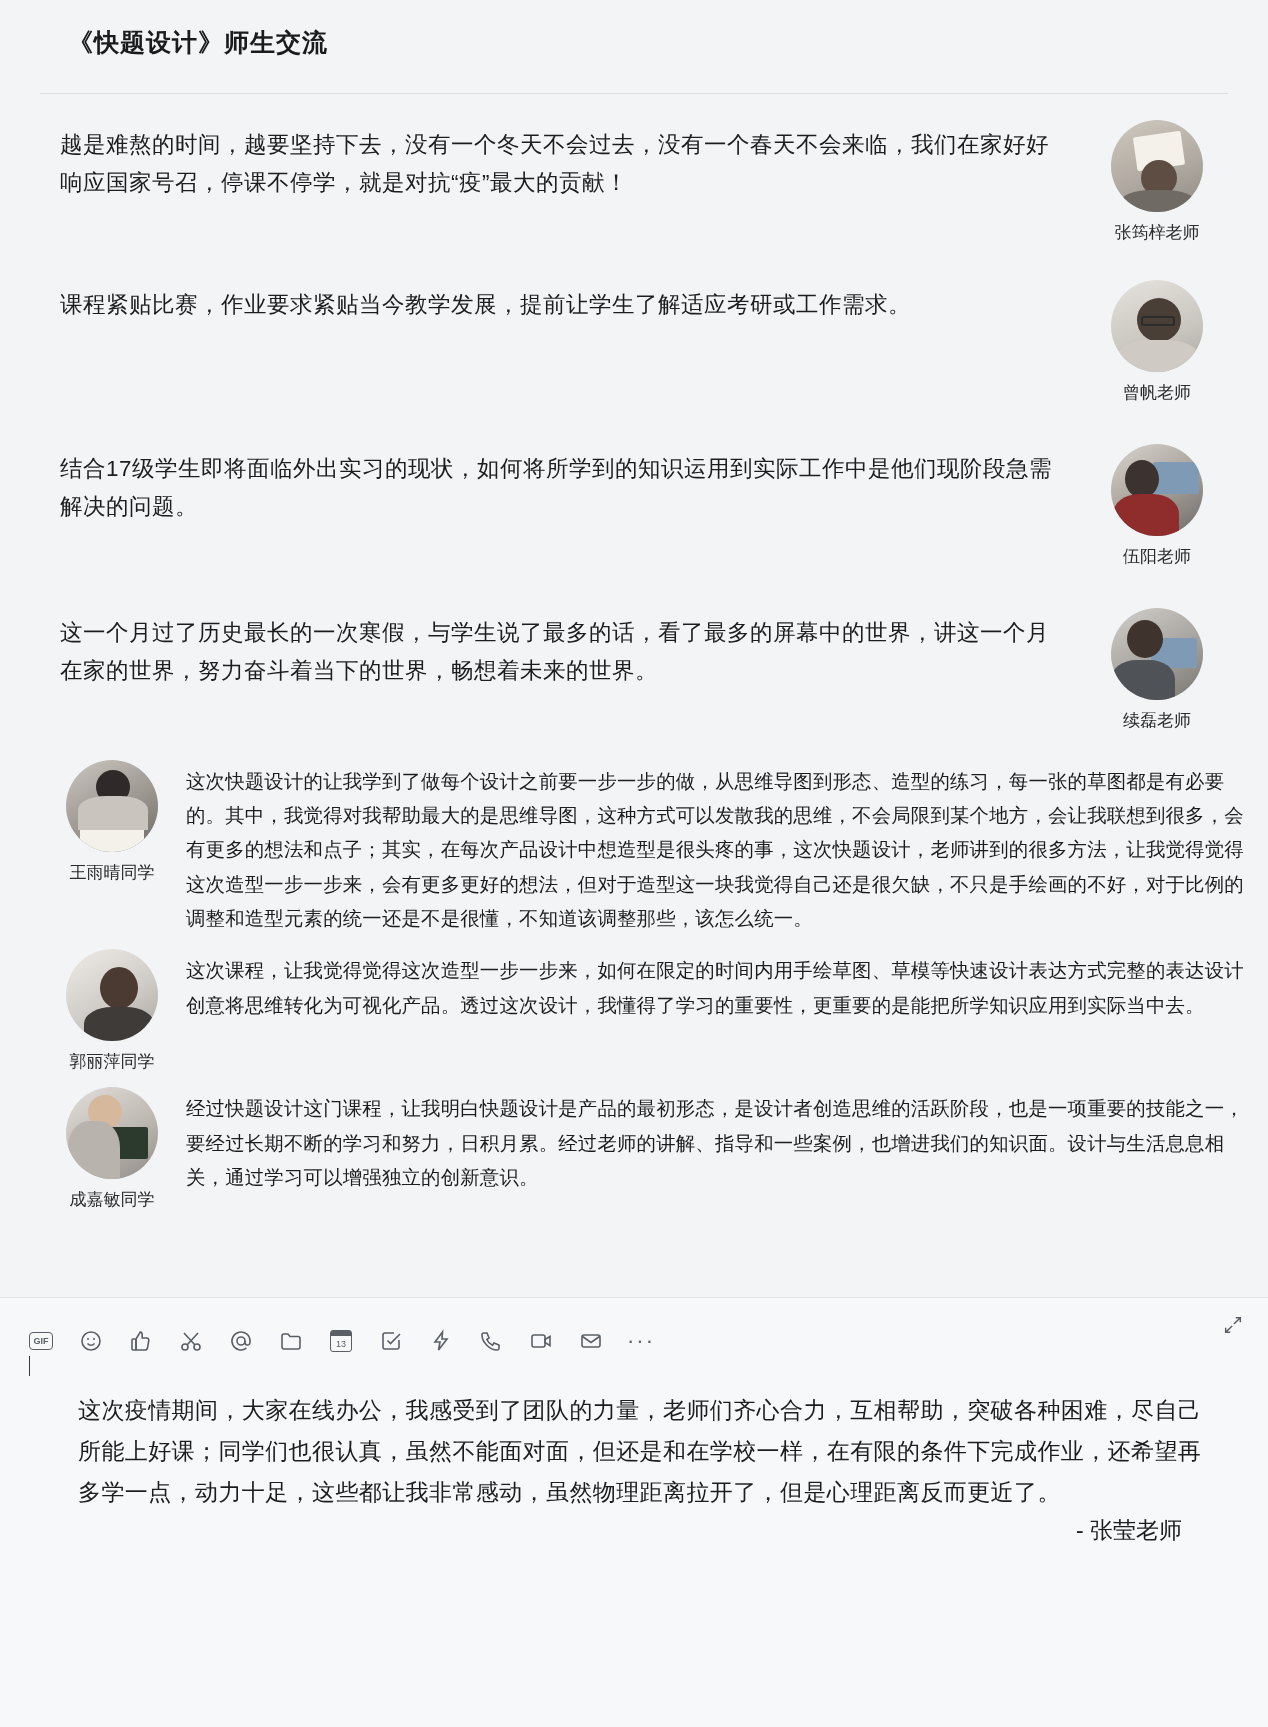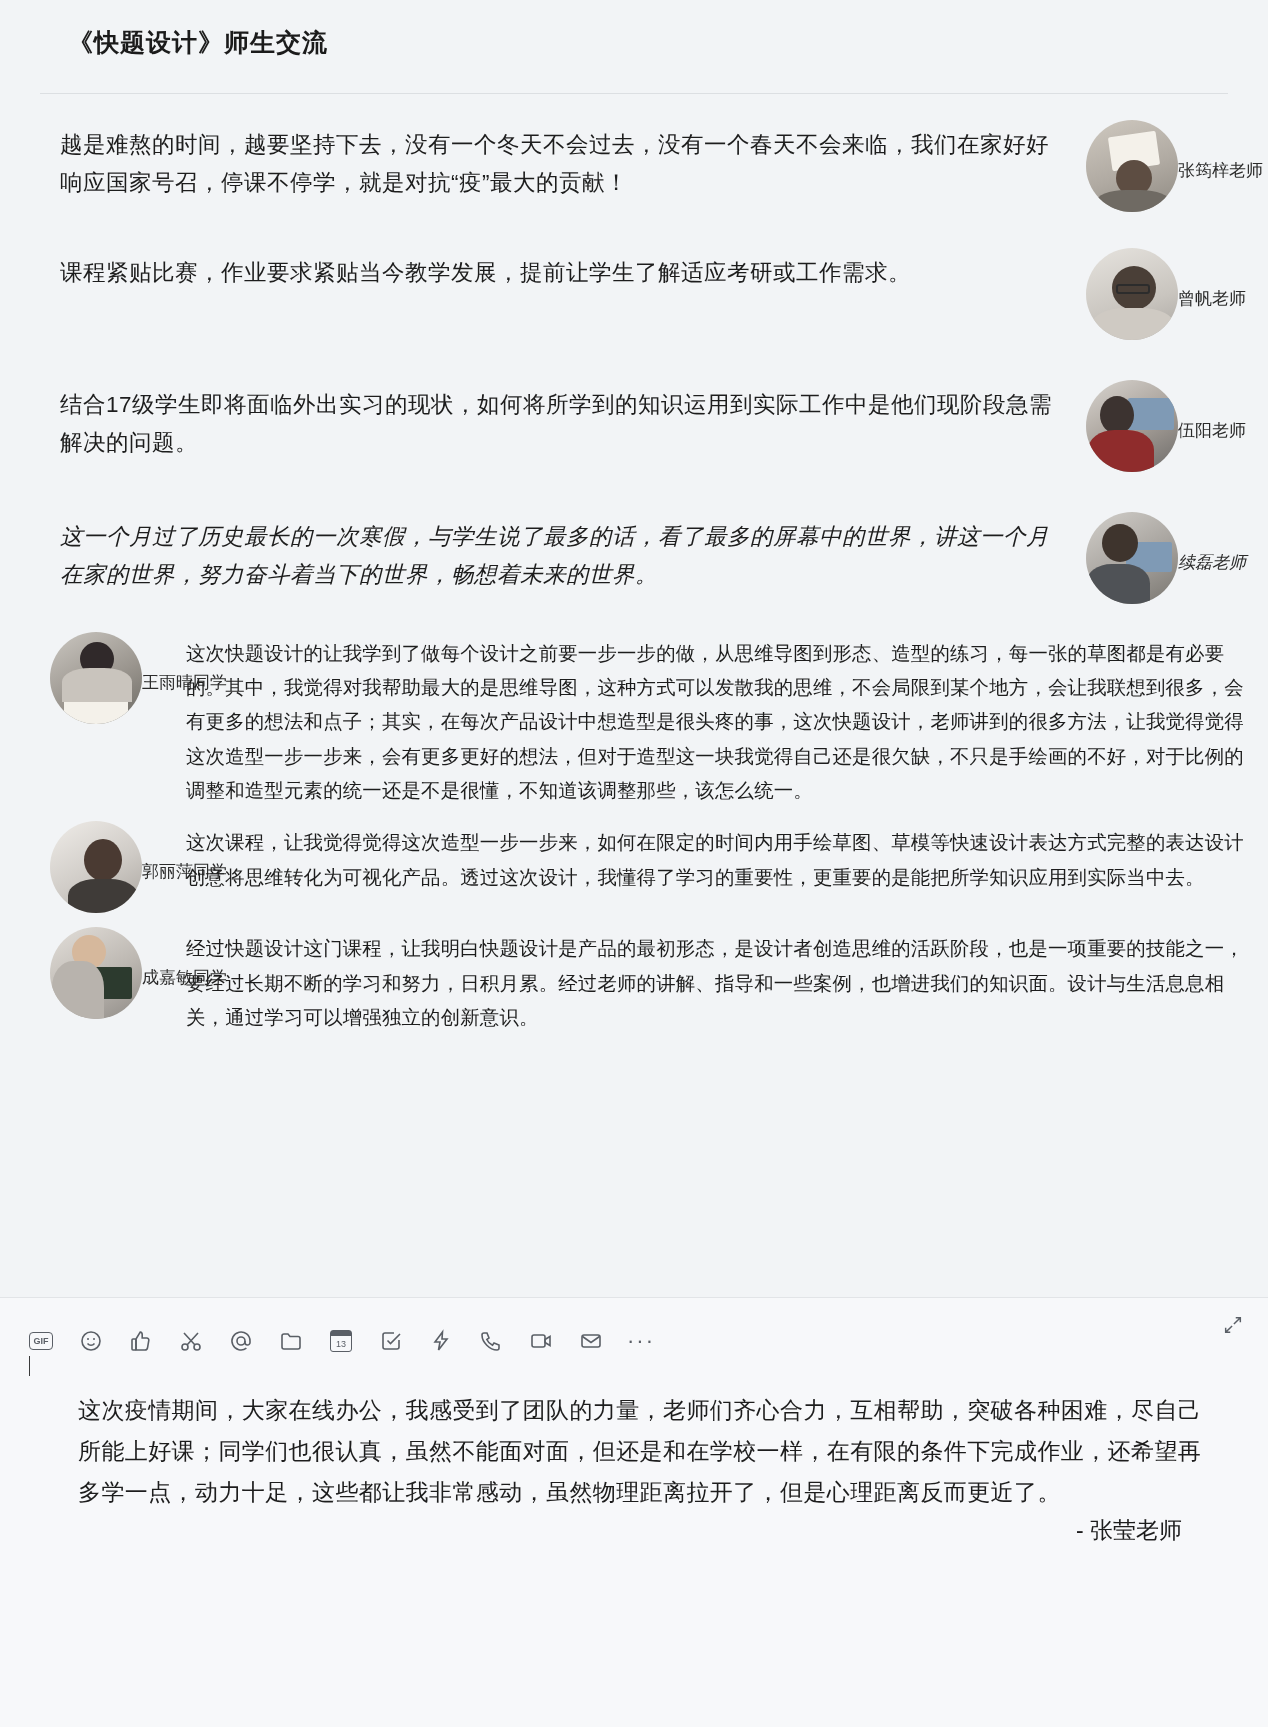--- a/index.html
+++ b/index.html
@@ -47,21 +47,21 @@
     line-height: 1.72;
     color: #1d1d1d;
     letter-spacing: 0.5px;
     padding-top: 6px;
     padding-right: 26px;
   }
   .person-col {
     width: 142px;
     flex: 0 0 142px;
     display: flex;
-    flex-direction: row;
+    flex-direction: column;
     align-items: center;
     justify-content: space-between;
   }
   .avatar {
     width: 92px;
     height: 92px;
     border-radius: 50%;
     overflow: hidden;
     position: relative;
     background: #b9b9b7;
@@ -263,21 +263,21 @@
     <div class="person-col">
       <div class="avatar av3">
         <div class="ph screen lit" style="left:42px;top:18px;width:46px;height:32px;"></div>
         <div class="ph head" style="left:14px;top:16px;width:34px;height:38px;background:#3c3330;"></div>
         <div class="ph shirt" style="left:2px;top:50px;width:66px;height:50px;background:#8f2c2c;"></div>
       </div>
       <div class="pname">伍阳老师</div>
     </div>
   </div>
 
-  <div class="quote-right" style="margin-top:40px;font-style:italic;">
+  <div class="quote-right" style="margin-top:40px;">
     <div class="qtext">这一个月过了历史最长的一次寒假，与学生说了最多的话，看了最多的屏幕中的世界，讲这一个月在家的世界，努力奋斗着当下的世界，畅想着未来的世界。</div>
     <div class="person-col">
       <div class="avatar av4">
         <div class="ph screen lit" style="left:40px;top:30px;width:46px;height:30px;"></div>
         <div class="ph head" style="left:16px;top:12px;width:36px;height:38px;background:#3e342d;"></div>
         <div class="ph shirt" style="left:0px;top:52px;width:64px;height:48px;background:#4f5256;"></div>
       </div>
       <div class="pname">续磊老师</div>
     </div>
   </div>

